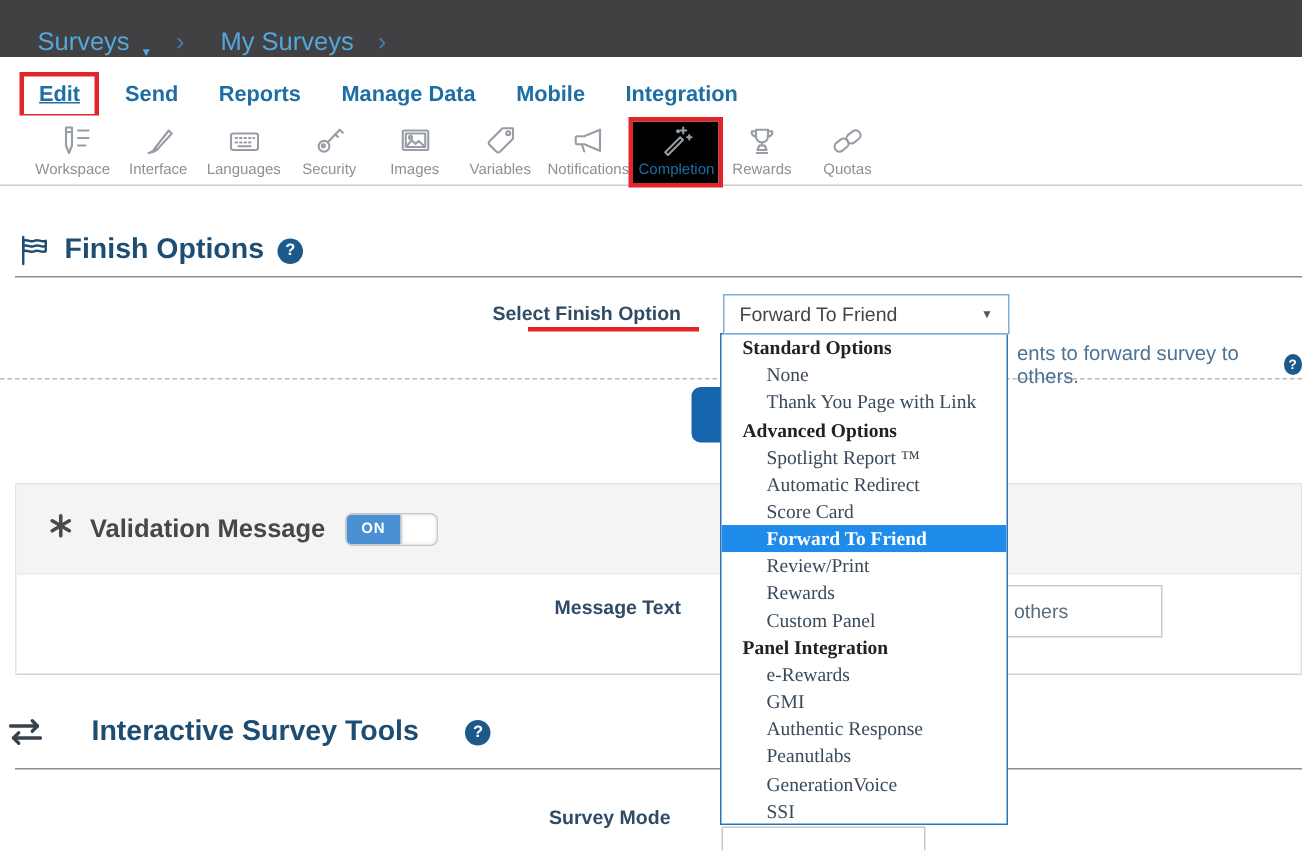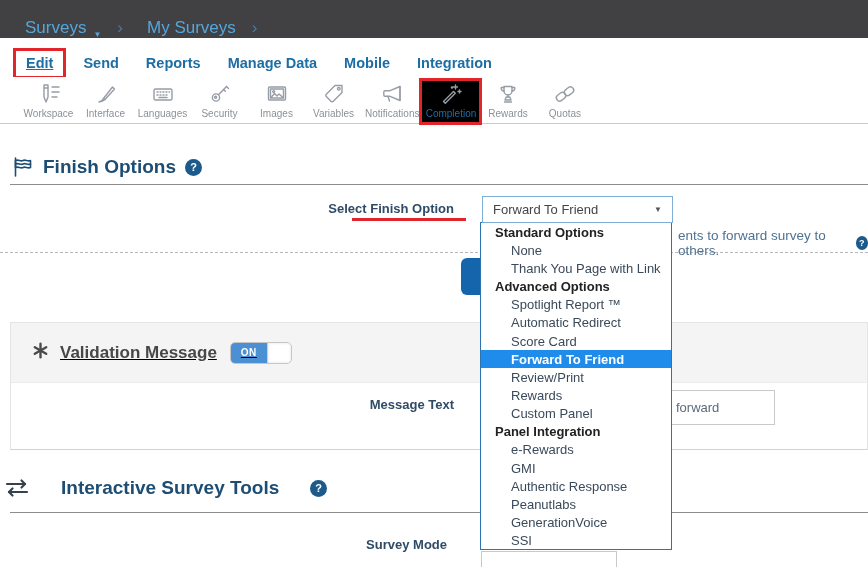--- a/index.html
+++ b/index.html
@@ -56,33 +56,33 @@
   #surveymode-label { top:537px; width:193px; }
 
   
   #select-box { position:absolute; left:482px; top:196px; width:191px; height:27px;
     background:#fff; border:1px solid #7fafd6; z-index:31; display:flex; align-items:center;
     justify-content:space-between; padding:0 10px; font-size:13px; color:#454545; cursor:pointer; }
   #select-caret { font-size:8px; color:#555; }
   #dropdown { position:absolute; left:480px; top:222px; width:192px; height:328px;
     background:#fff; border:1px solid #2d74b5; z-index:30; overflow:hidden; }
   .dd-row { height:18.17px; display:flex; align-items:center; padding-left:30px;
-    font-size:13px; color:#3a4a5a; white-space:nowrap; cursor:pointer; }
+    font-size:13px; color:#3a4a5a; white-space:nowrap; cursor:pointer;font-family:Liberation Serif, serif; }
   .dd-row.header { font-weight:700; color:#222; padding-left:14px; cursor:default; }
   .dd-row.selected { background:#1f8ceb; color:#fff; font-weight:700; }
 
   #help-fragment { position:absolute; left:678px; top:228px; display:flex; align-items:center;
     gap:7px; font-size:13.5px; color:#4e7292; z-index:2; }
   #dashed-sep { position:absolute; left:0; right:0; top:252px; border-top:1px dashed #b8b8b8; z-index:1; }
   #blue-sliver { position:absolute; left:461px; top:258px; width:21px; height:37px;
     background:#1565ad; border-radius:6px 0 0 6px; z-index:5; cursor:pointer; }
 
   
   #validation-card { position:absolute; left:10px; right:0; top:322px; height:128px;
-    background:#fff; border:1px solid #e4e4e4; border-bottom-color:#d2d2d2; z-index:2;text-decoration:underline; }
+    background:#fff; border:1px solid #e4e4e4; border-bottom-color:#d2d2d2; z-index:2; }
   .card-header { height:60px; background:#f4f4f4; border-bottom:1px solid #ececec;
     display:flex; align-items:center; padding-left:20px; }
   .card-title { font-size:17px; font-weight:700; color:#474747; margin-left:10px; }
   .asterisk-icon svg { stroke:#4a4a4a; stroke-width:3; stroke-linecap:round; fill:none; }
   .toggle { width:62px; height:22px; border:1px solid #c6c6c6; border-radius:5px;
     display:flex; overflow:hidden; margin-left:13px; cursor:pointer; background:#fff; }
   .toggle-on { width:36px; background:#4a90d2; color:#fff; font-size:10px; font-weight:700;
     display:flex; align-items:center; justify-content:center; letter-spacing:.5px; }
   .toggle-knob { flex:1; background:#fff; border-left:1px solid #cfcfcf;
     border-radius:0 4px 4px 0; box-shadow:inset 0 0 3px rgba(0,0,0,.12); }
@@ -284,21 +284,21 @@
     <span class="card-title">Validation Message</span>
     <span class="toggle">
       <span class="toggle-on">ON</span>
       <span class="toggle-knob"></span>
     </span>
   </div>
 </div>
 
 <div class="form-label" id="message-label">Message Text</div>
 <div id="message-input">
-  <span>forward</span>
+  <span>others</span>
 </div>
 
 <div class="section-heading" id="interactive-heading">
   <span class="arrows-icon">
     <svg width="26" height="20" viewBox="0 0 26 20" stroke="#36424e" fill="none" stroke-width="2.2" stroke-linecap="round" stroke-linejoin="round">
       <path d="M3 6 H21"></path>
         <path d="M17.5 2.5 L21 6 L17.5 9.5"></path>
       <path d="M23 14 H5"></path>
         <path d="M8.5 10.5 L5 14 L8.5 17.5"></path>
     </svg>

